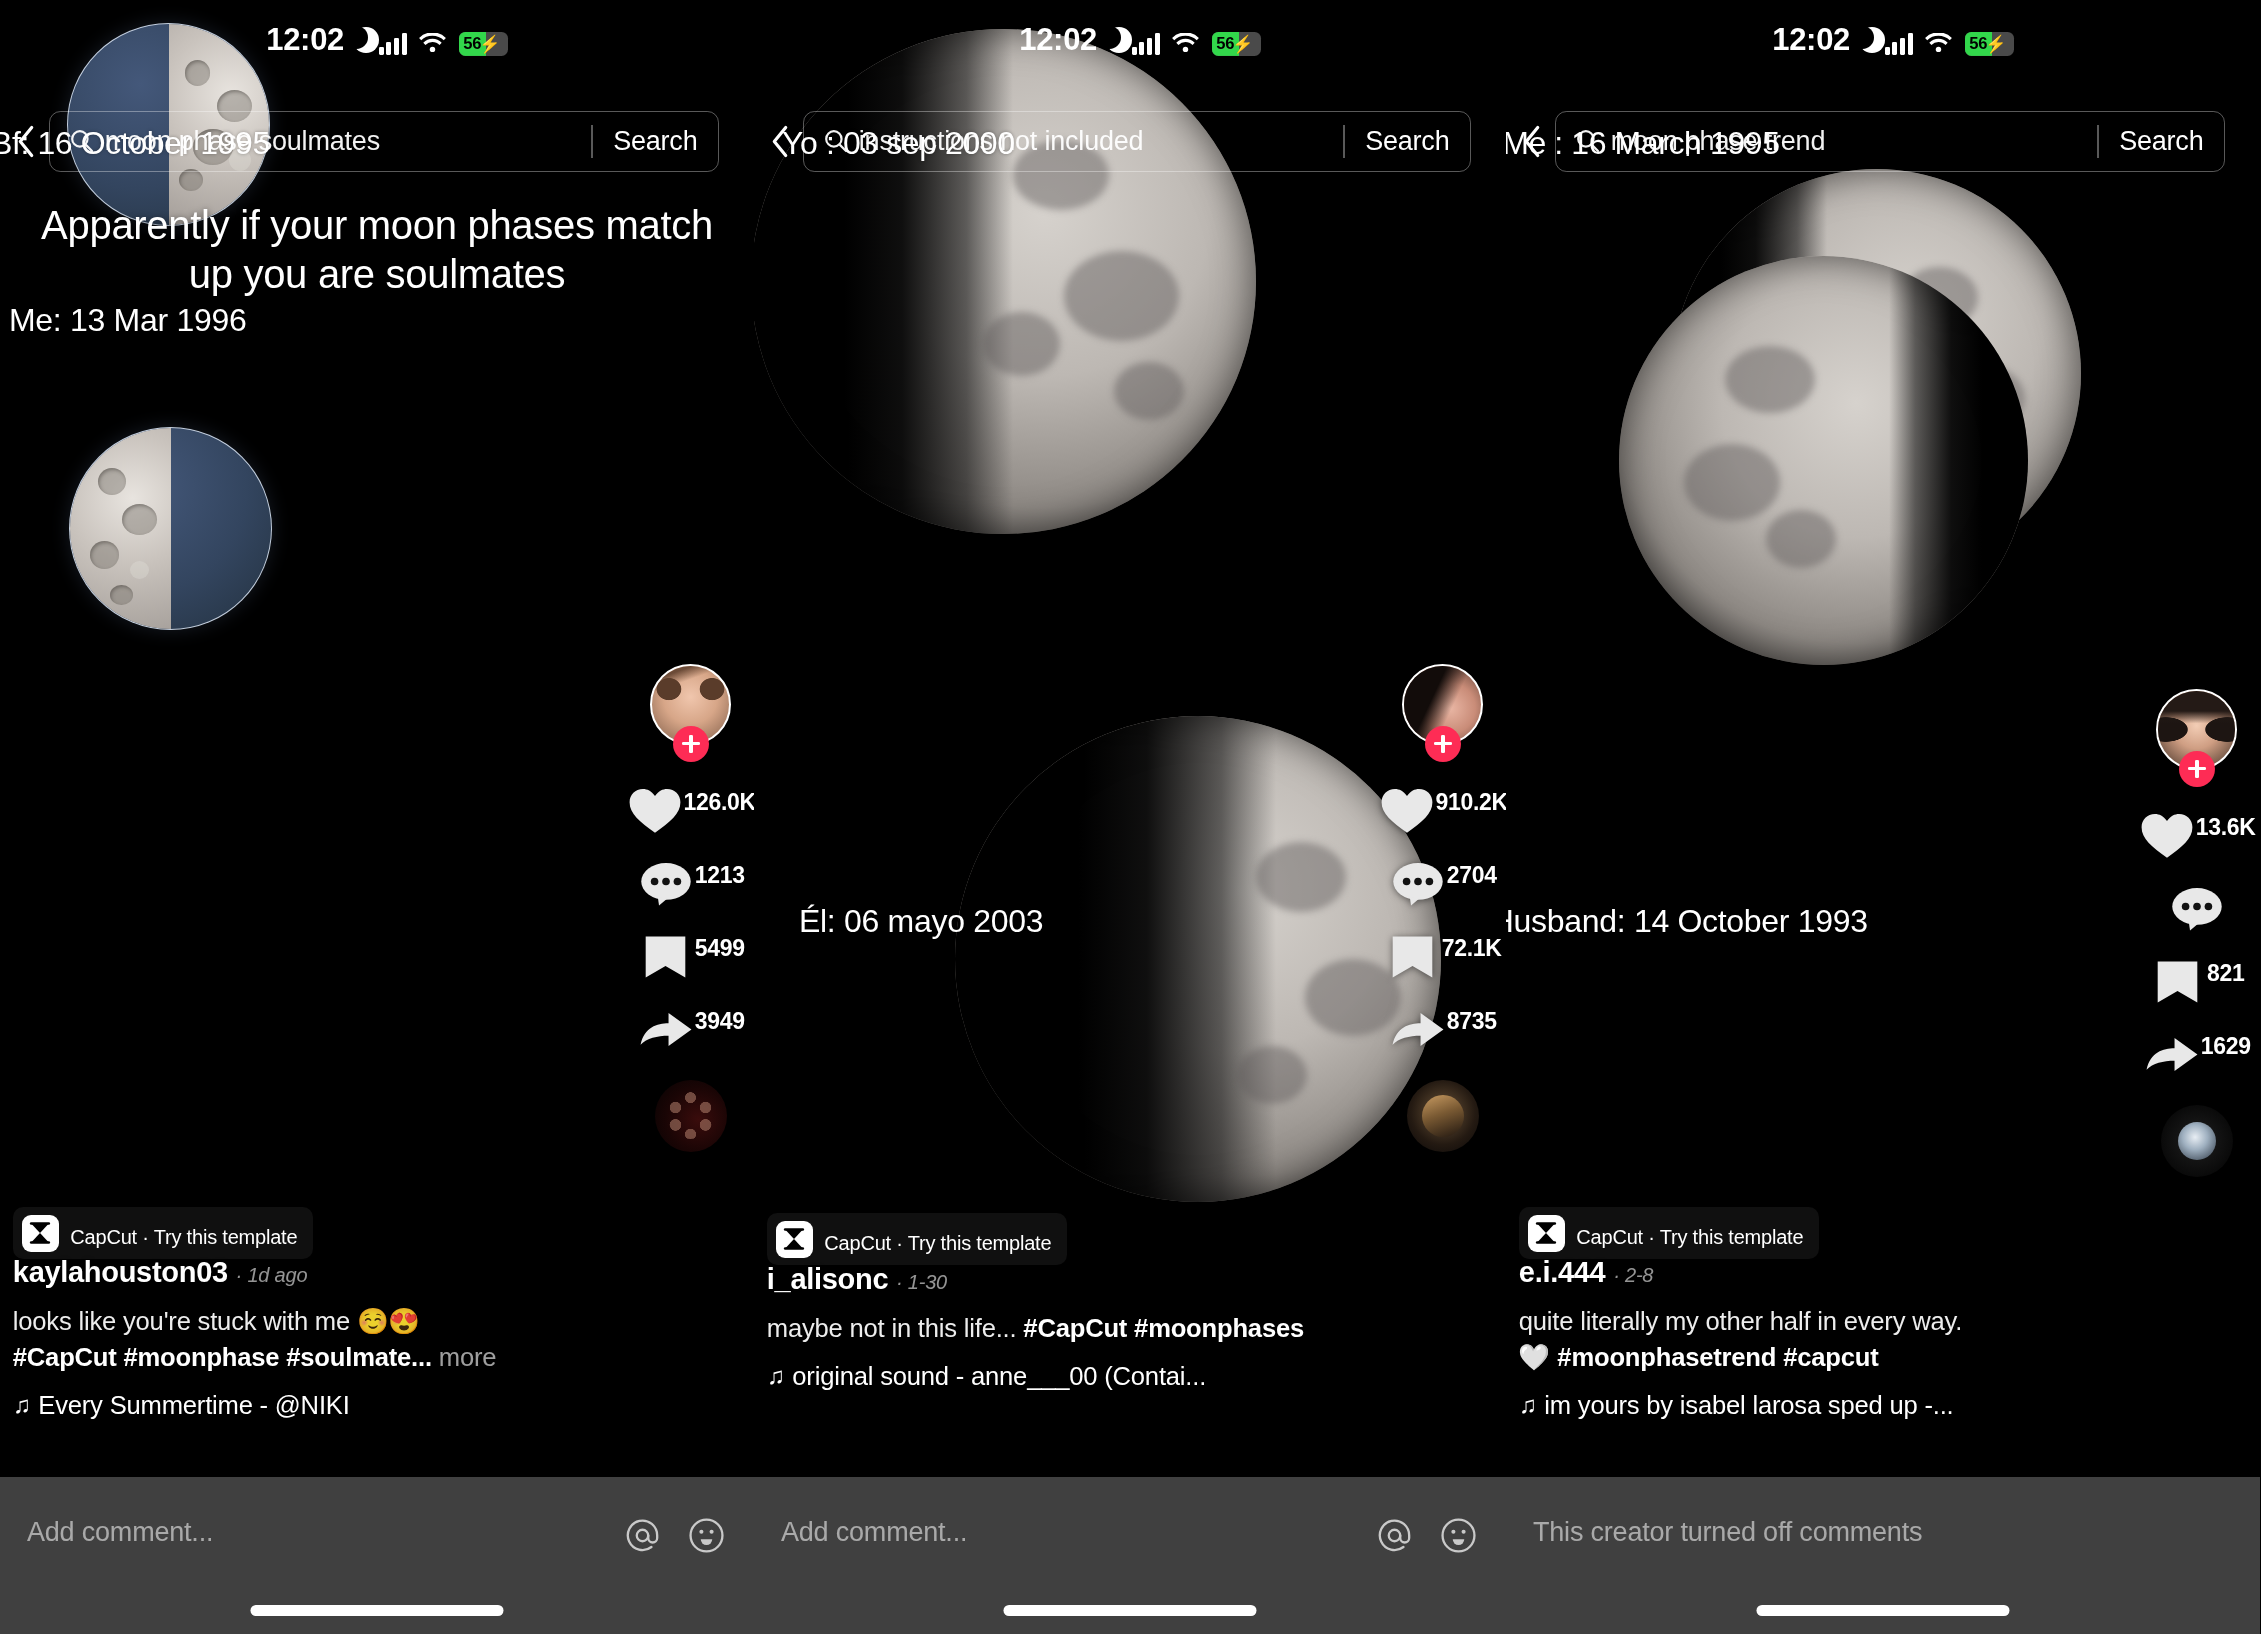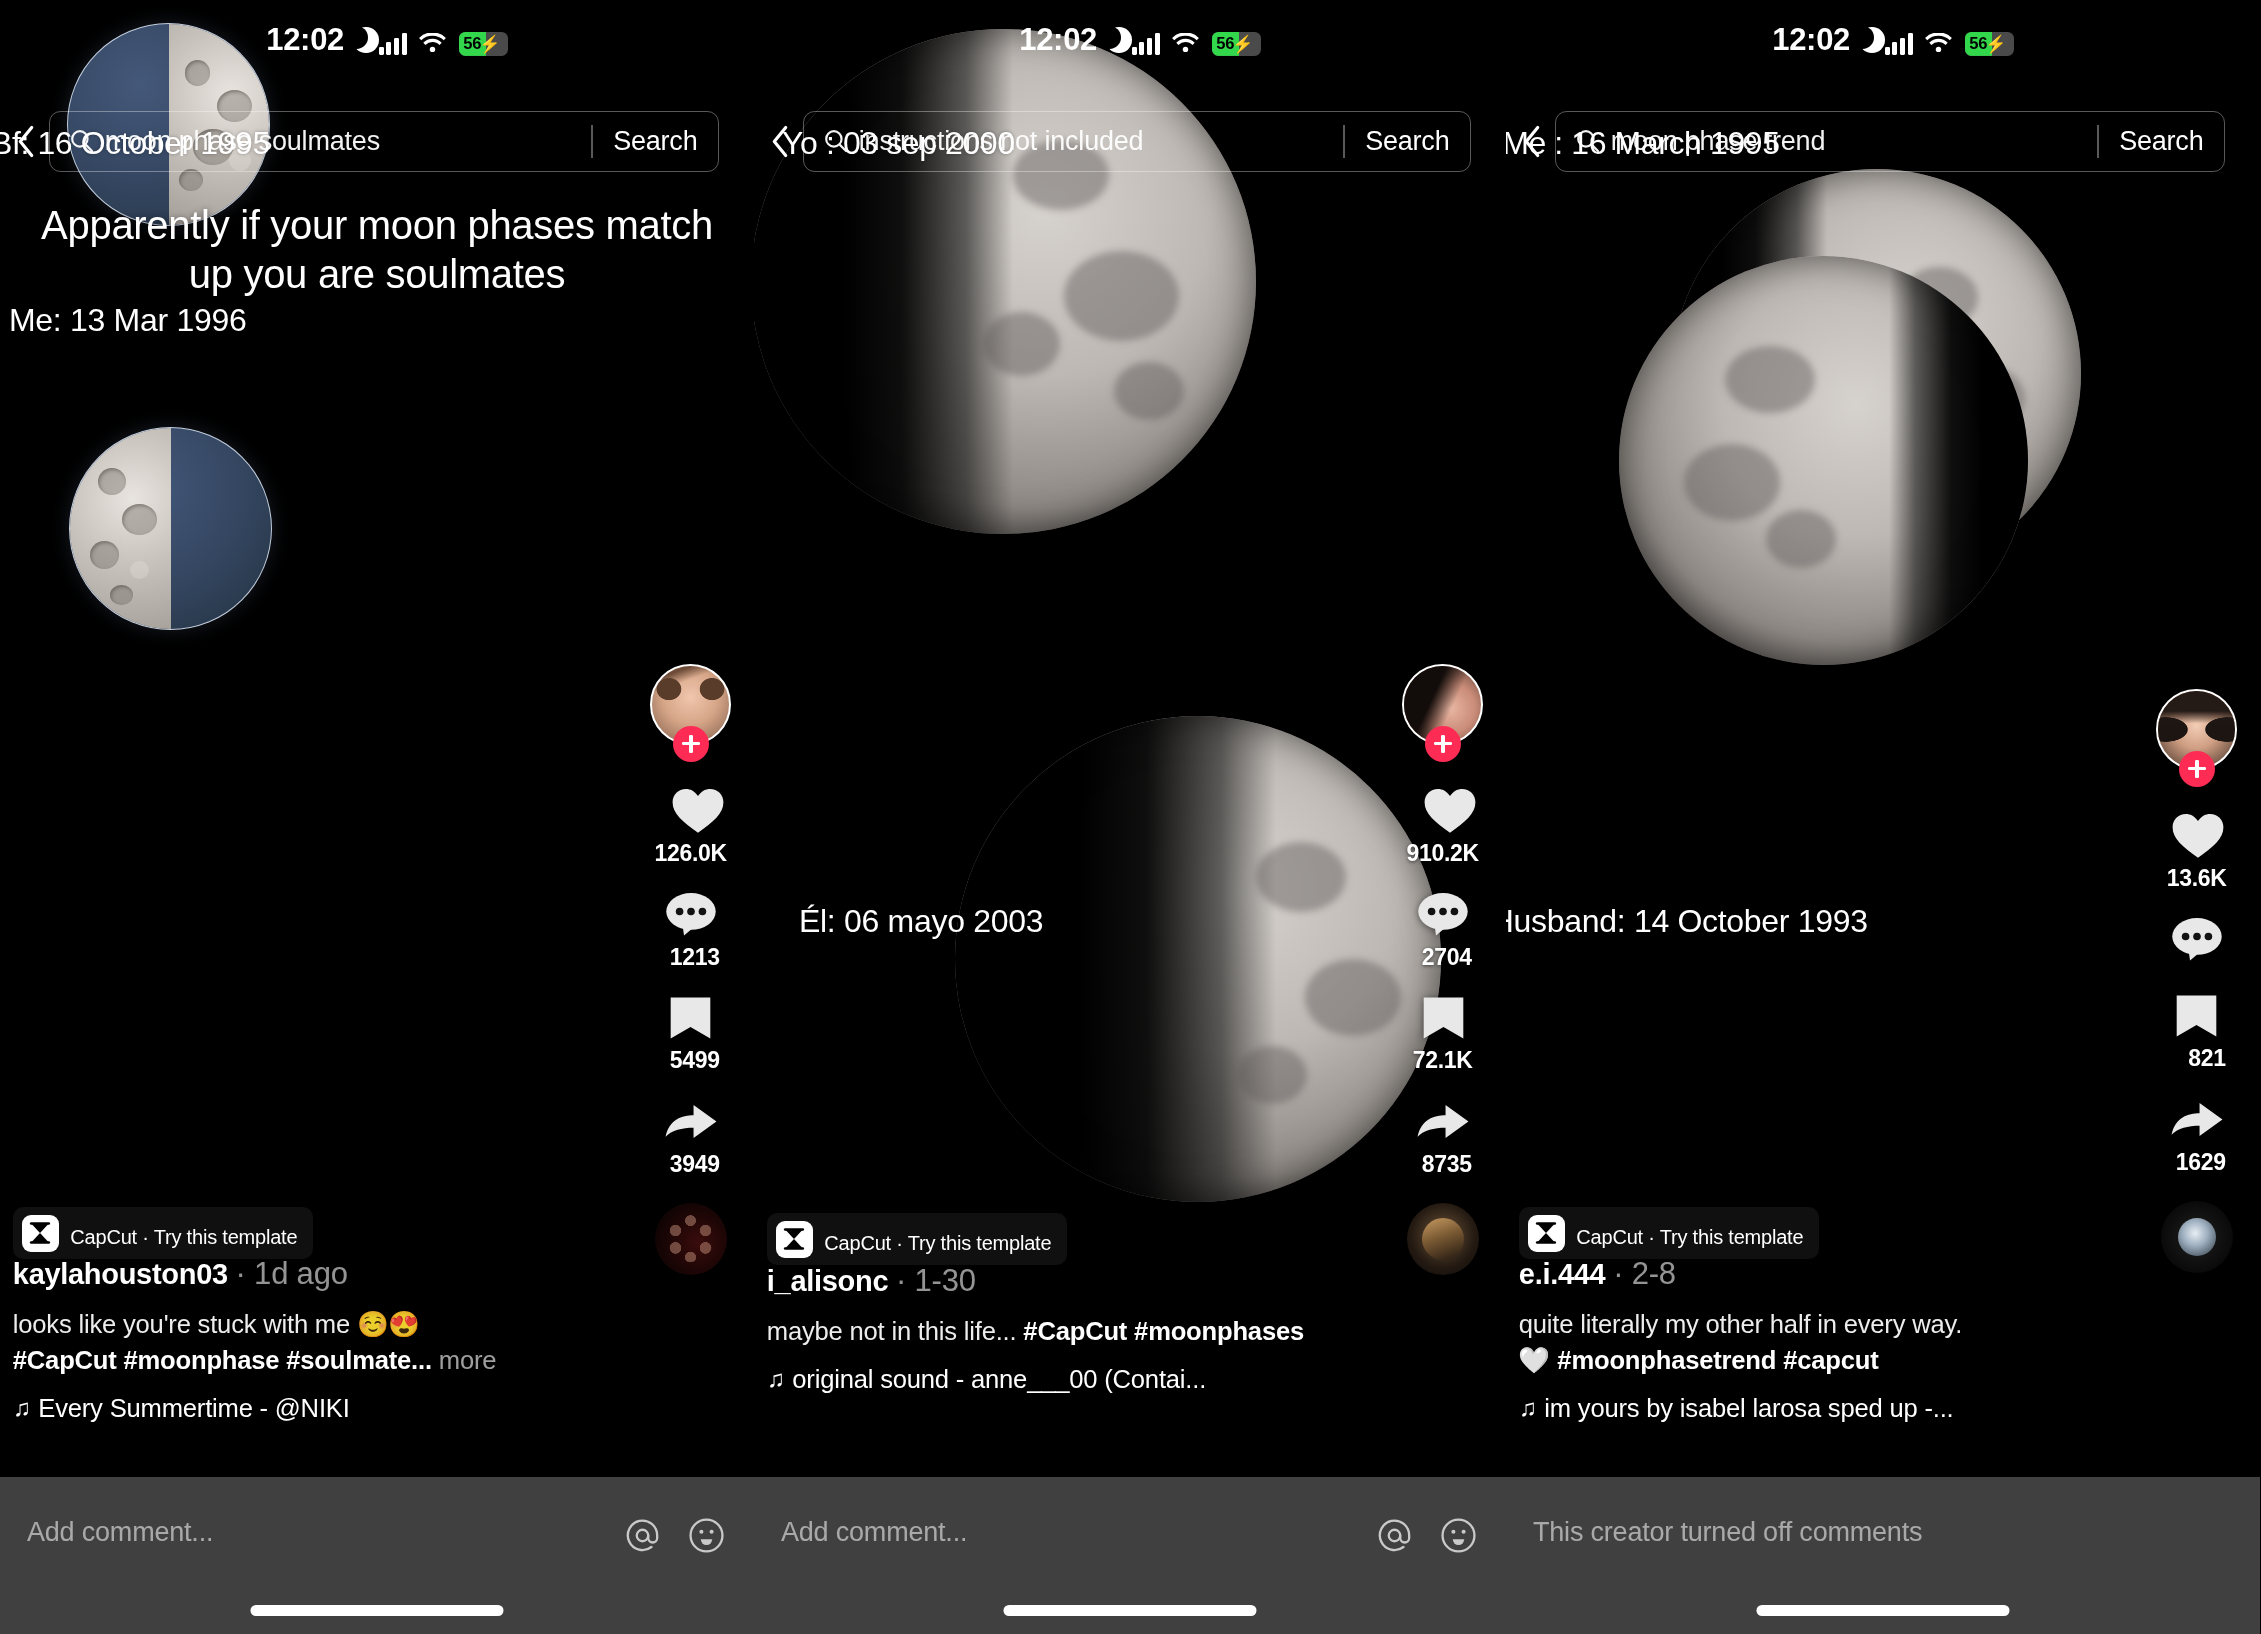--- a/index.html
+++ b/index.html
@@ -330,22 +330,21 @@
     content: "";
     position: absolute;
     background: #fff;
     border-radius: 1.3px;
   }
   .follow-plus::before { width: 18px; height: 3.8px; }
   .follow-plus::after { width: 3.8px; height: 18px; }
 
   .rail-item {
     display: flex;
-    flex-direction: column;
-    align-items: flex-end;
+    align-items: flex-start;
     margin-bottom: 22px;
   }
   .rail-icon { width: 58px; height: 51px; display:flex; align-items:center; justify-content:center; }
   .rail-icon svg { filter: drop-shadow(0 1.3px 3.8px rgba(0,0,0,0.5)); }
   .rail-count {
     color: #fff;
     font-size: 23px;
     font-weight: bold;
     margin-top: 3.8px;
     text-shadow: 0 1.3px 3.8px rgba(0,0,0,0.6);
@@ -418,23 +417,24 @@
   }
   .meta-user {
     color: #fff;
     font-size: 29px;
     font-weight: bold;
     letter-spacing: -0.3px;
     text-shadow: 0 1.3px 5.1px rgba(0,0,0,0.6);
   }
   .meta-date {
     color: rgba(255,255,255,0.58);
-    font-size: 31px;
+    font-size: 20px;
     font-weight: normal;
     letter-spacing: -0.2px;
+    font-style: italic;
   }
   .meta-desc {
     color: rgba(255,255,255,0.93);
     font-size: 25.6px;
     line-height: 1.42;
     margin-top: 14px;
     letter-spacing: -0.2px;
     text-shadow: 0 1.3px 5.1px rgba(0,0,0,0.6);
   }
   .meta-desc .tag { font-weight: bold; color: #fff; }

